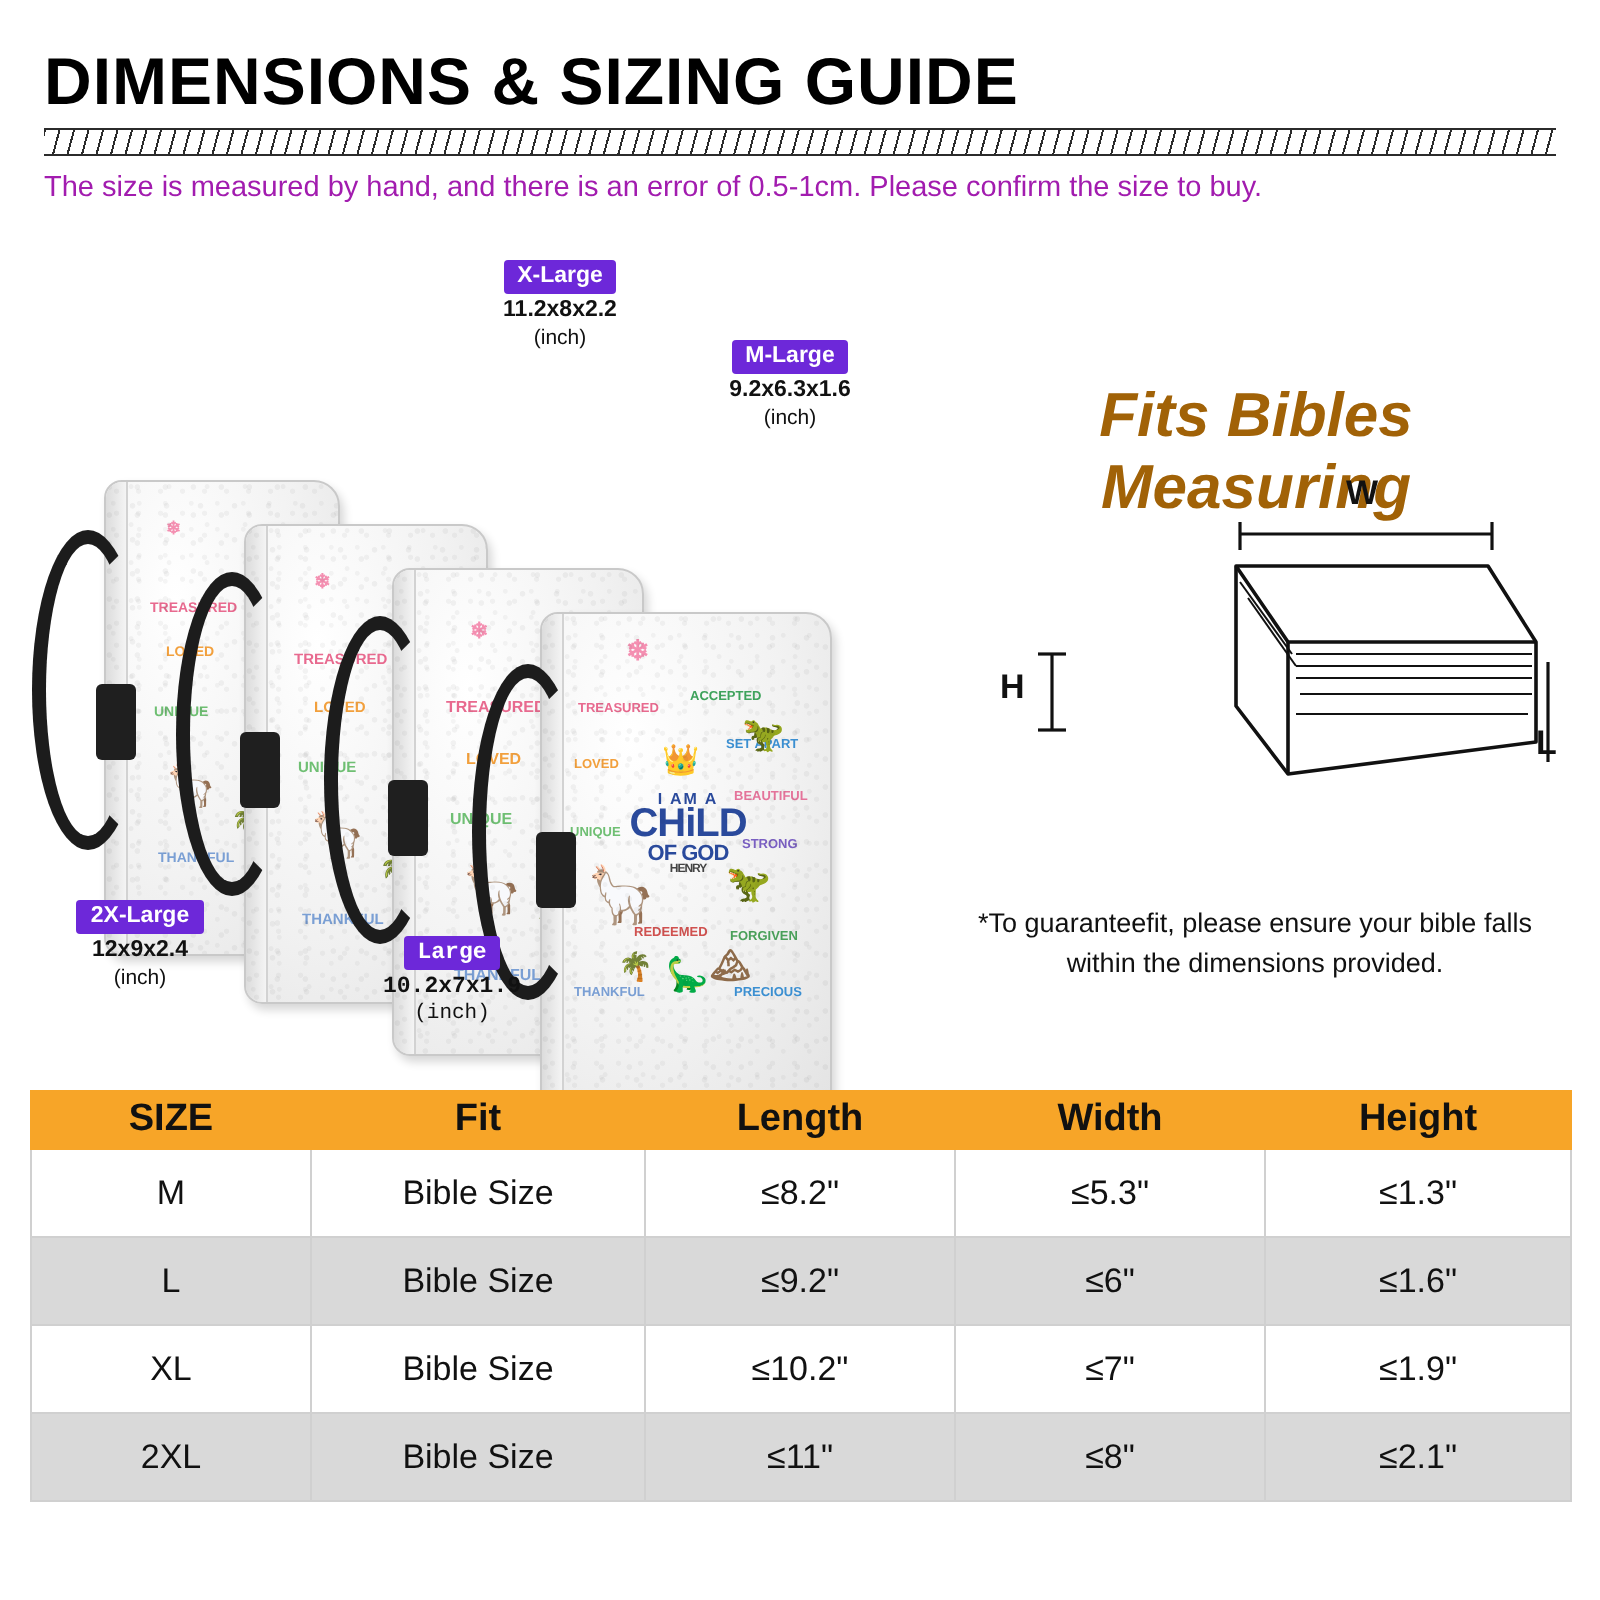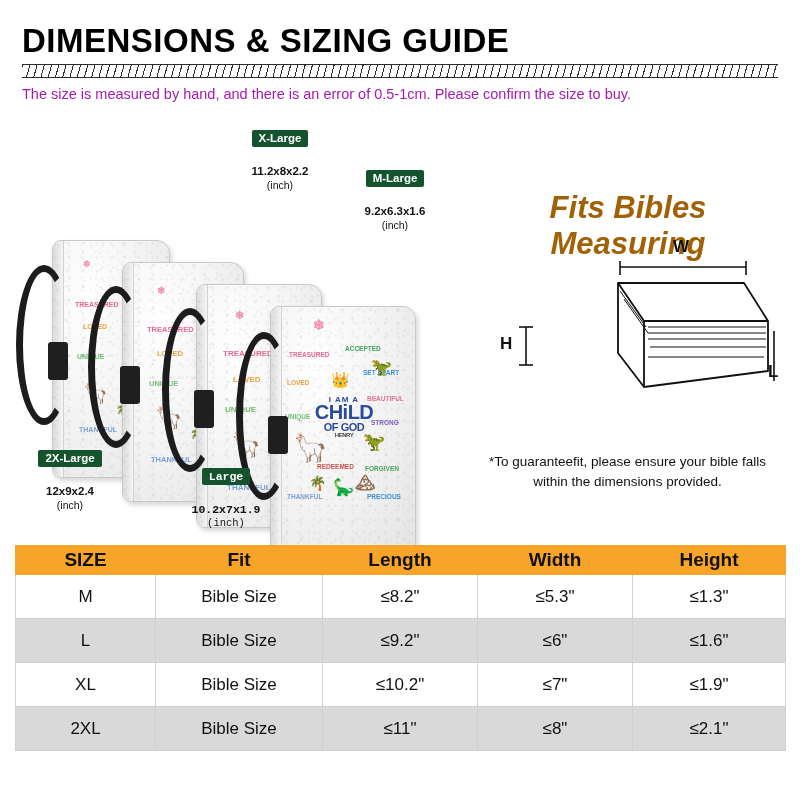--- a/index.html
+++ b/index.html
@@ -114,27 +114,27 @@
   
   .size-label {
     position: absolute;
     text-align: center;
     line-height: 1.18;
     font-size: 11.5px;
     color: #111;
   }
   .size-label .tag {
     display: inline-block;
-    background: #14532d;
+    background: #6d28d9;
     color: #ffffff;
     font-weight: bold;
     font-size: 11.5px;
     padding: 1.5px 7px 2px 7px;
     border-radius: 2px;
-    margin-bottom: 18px;
+    margin-bottom: 2px;
   }
   .size-label .dims { display: block; font-weight: bold; font-size: 11.5px; color:#111; }
   .size-label .unit { display: block; font-size: 10.5px; color:#111; }
 
   
   .fits-title {
     position: absolute;
     left: 468px; top: 190px;
     width: 320px;
     text-align: center;

